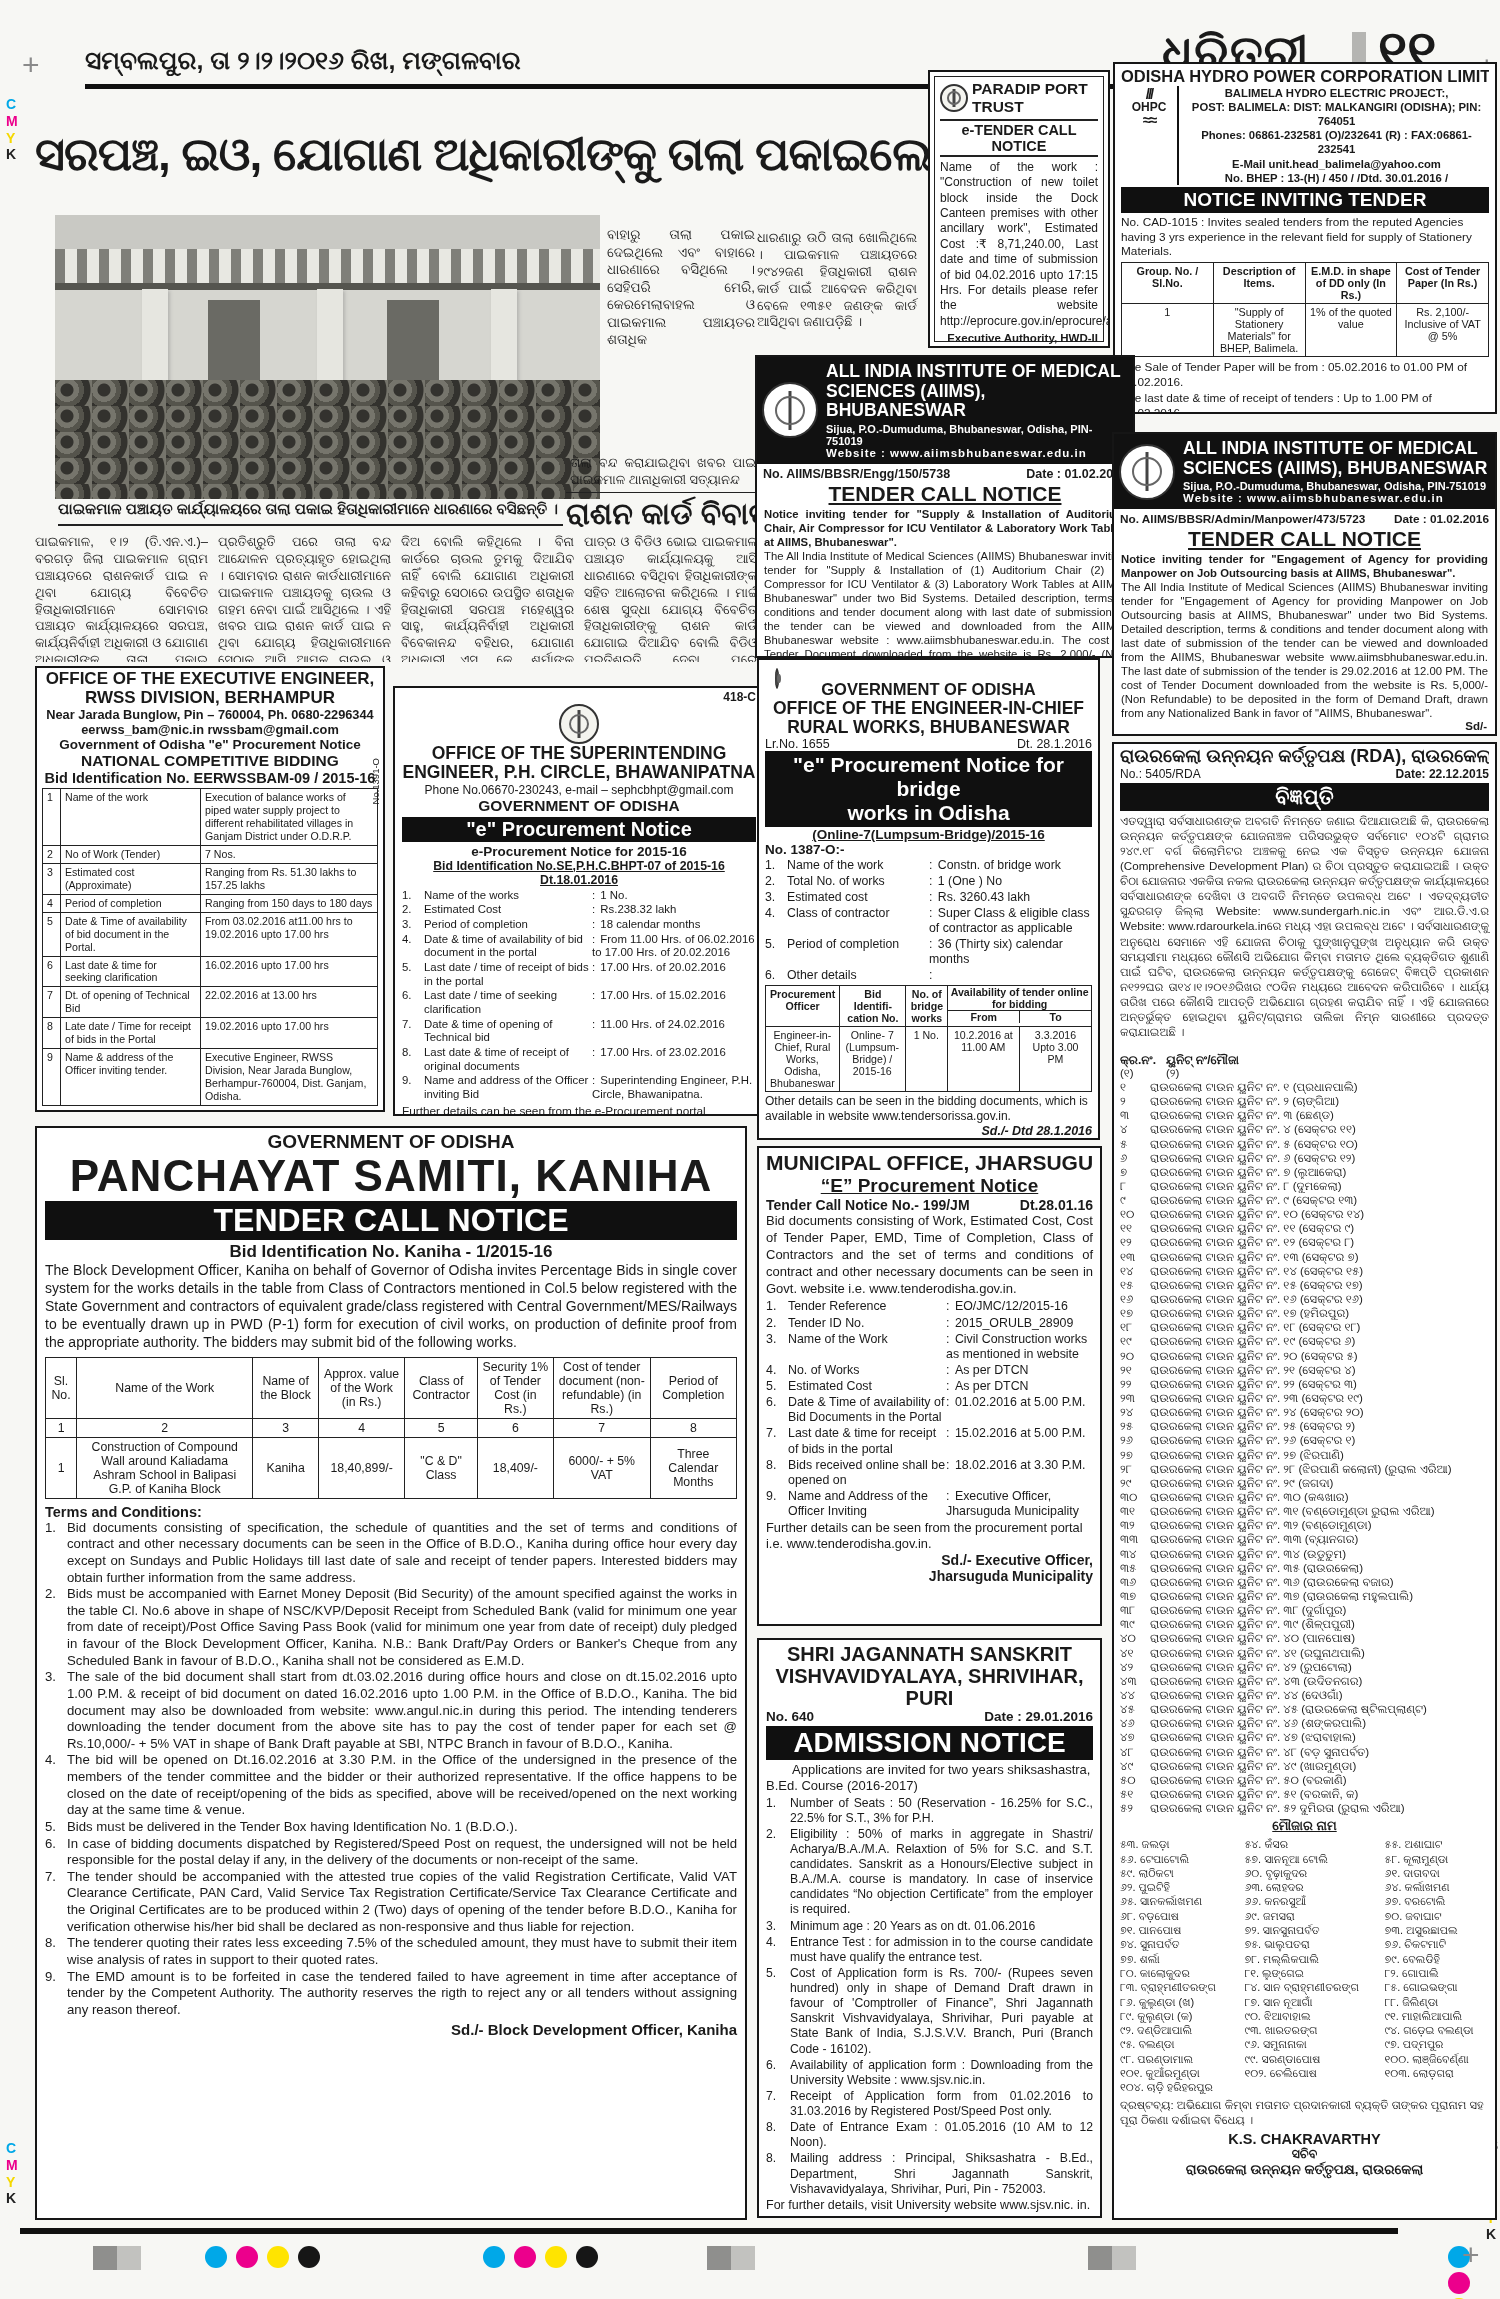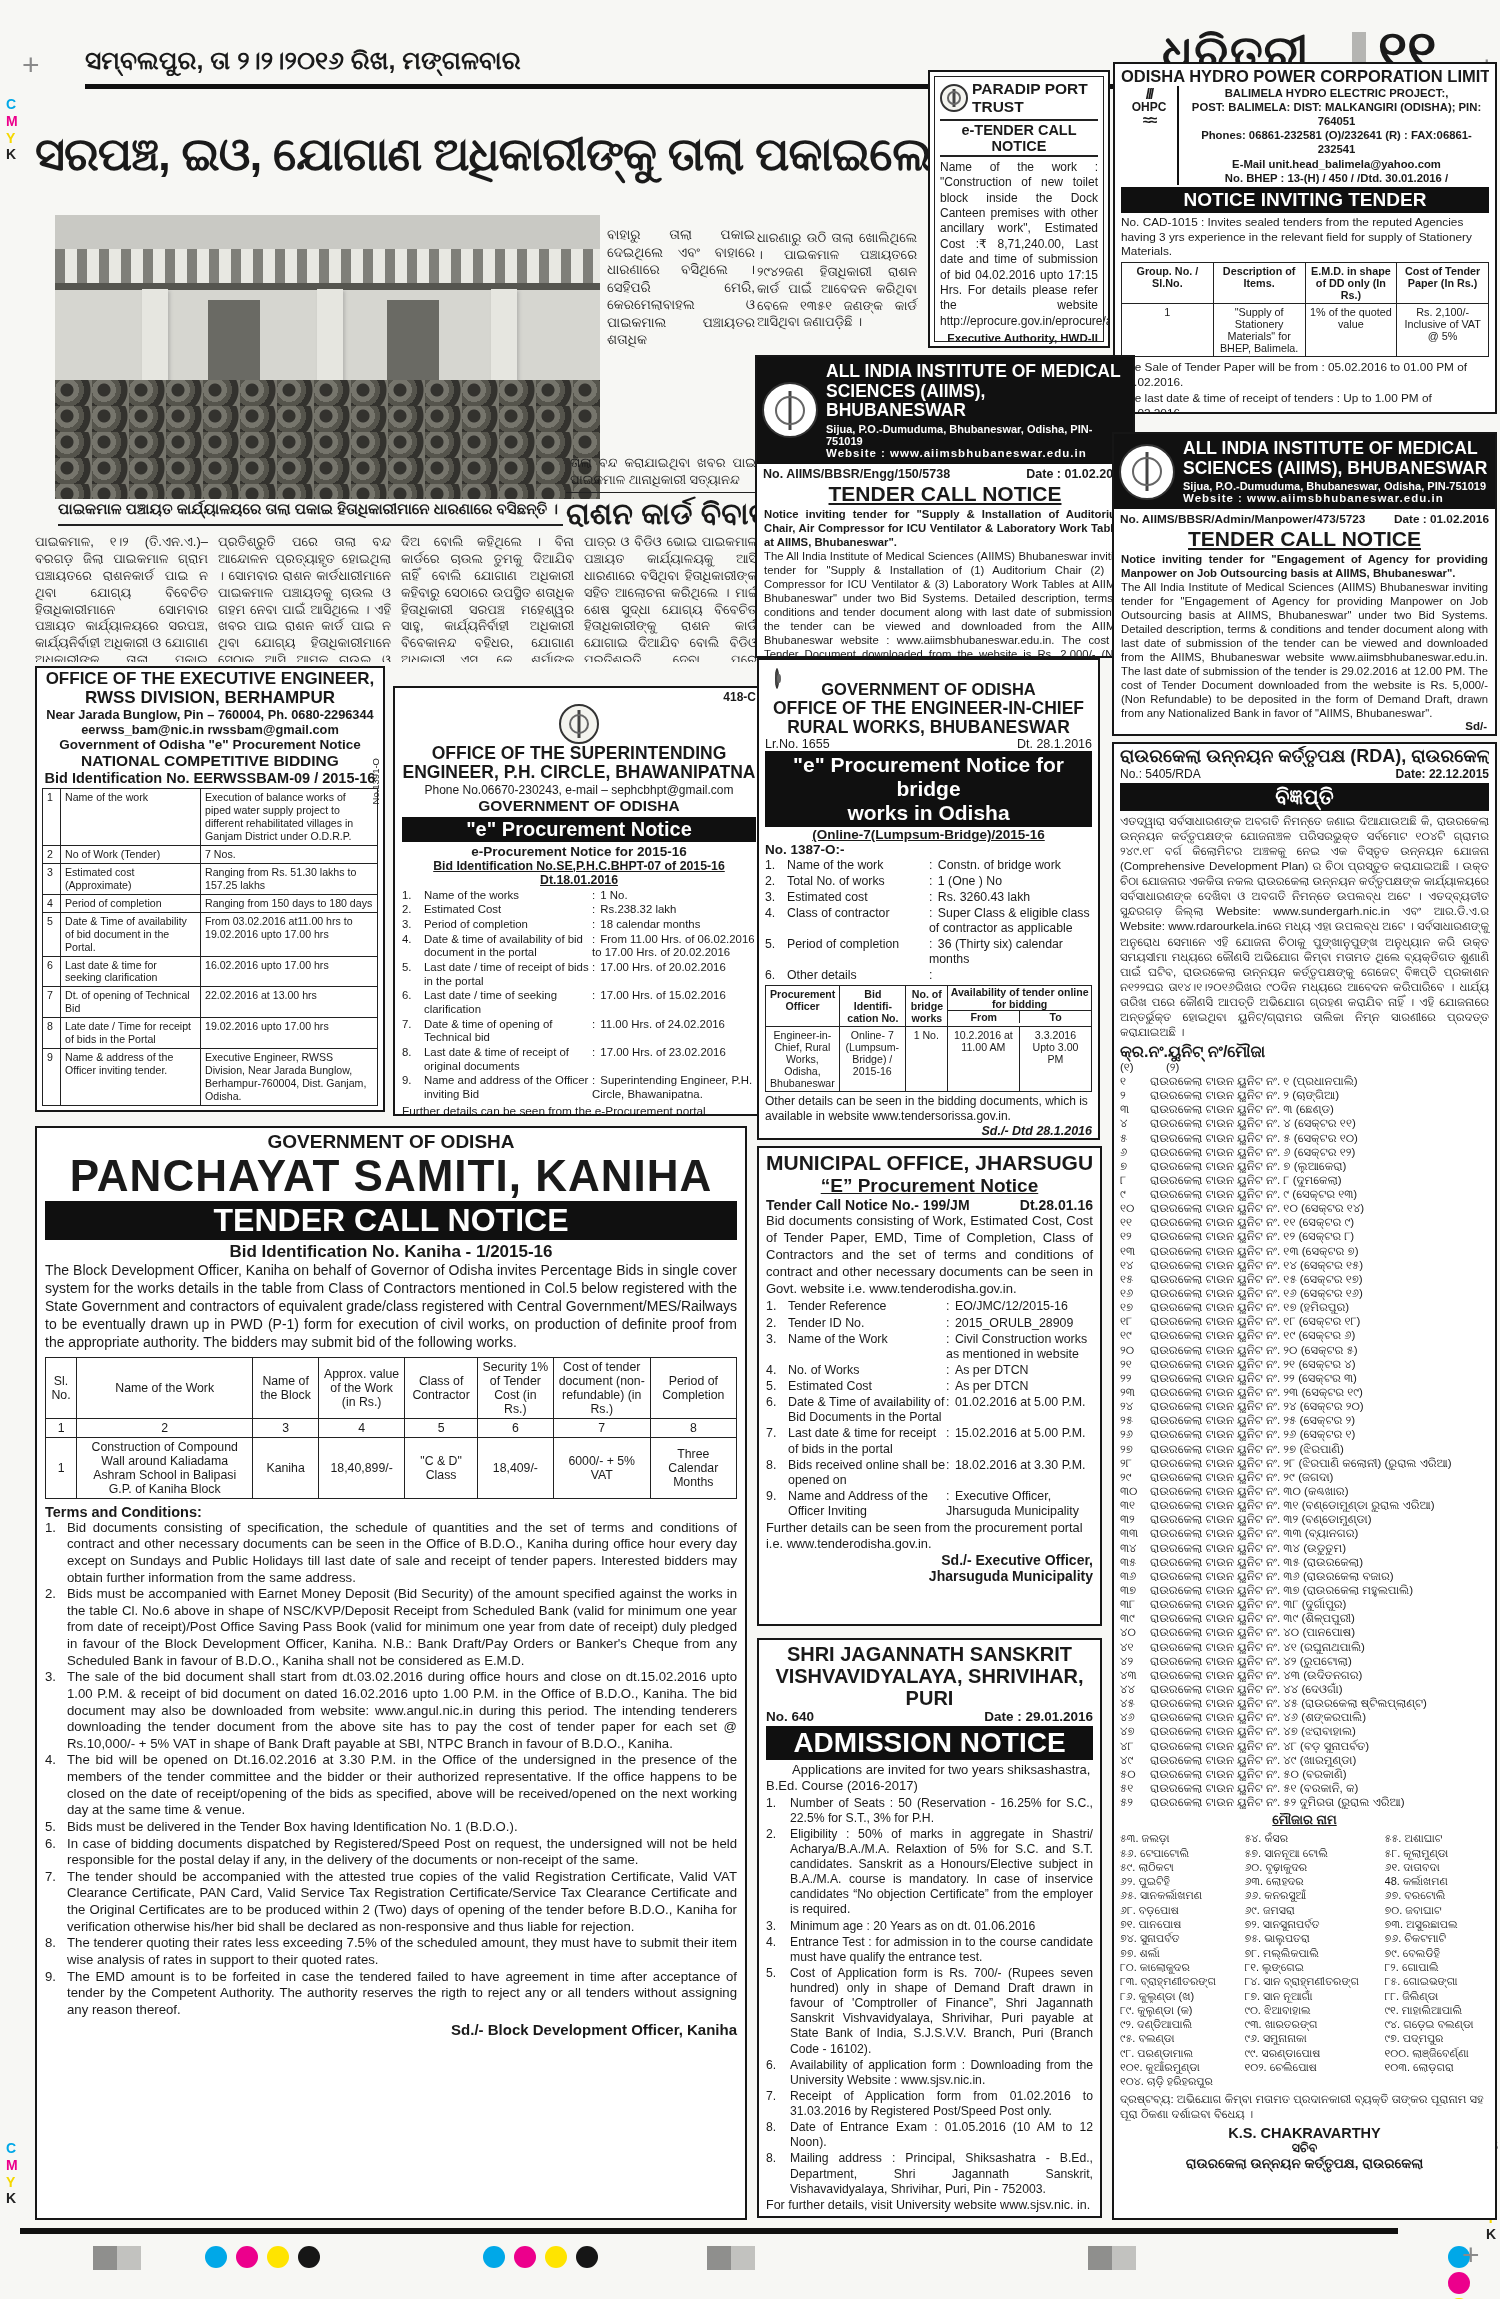--- a/index.html
+++ b/index.html
@@ -444,21 +444,21 @@
 </div>
 
 <div class="notice" style="left:1112px;top:742px;width:385px;height:1478px;padding:2px 6px">
   <div class="b c nw" style="font-size:18px">ରାଉରକେଲା ଉନ୍ନୟନ କର୍ତ୍ତୃପକ୍ଷ (RDA), ରାଉରକେଲା</div>
   <div style="display:flex;justify-content:space-between;font-size:12px">
       <span>No.: 5405/RDA</span>
       <span class="b">Date: 22.12.2015</span>
     </div>
   <div class="banner" style="font-size:21px;padding:2px 0;margin:2px 0">ବିଜ୍ଞପ୍ତି</div>
   <div class="j" style="font-size:11.6px;line-height:1.3">ଏତଦ୍ୱାରା ସର୍ବସାଧାରଣଙ୍କ ଅବଗତି ନିମନ୍ତେ ଜଣାଇ ଦିଆଯାଉଅଛି କି, ରାଉରକେଲା ଉନ୍ନୟନ କର୍ତ୍ତୃପକ୍ଷଙ୍କ ଯୋଜନାଞ୍ଚଳ ପରିସରଭୁକ୍ତ ସର୍ବମୋଟ ୧୦୪ଟି ଗ୍ରାମର ୨୪୯.୧୮ ବର୍ଗ କିଲୋମିଟର ଅଞ୍ଚଳକୁ ନେଇ ଏକ ବିସ୍ତୃତ ଉନ୍ନୟନ ଯୋଜନା (Comprehensive Development Plan) ର ଚିଠା ପ୍ରସ୍ତୁତ କରାଯାଇଅଛି । ଉକ୍ତ ଚିଠା ଯୋଜନାର ଏକକିତା ନକଲ ରାଉରକେଲା ଉନ୍ନୟନ କର୍ତ୍ତୃପକ୍ଷଙ୍କ କାର୍ଯ୍ୟାଳୟରେ ସର୍ବସାଧାରଣଙ୍କ ଦେଖିବା ଓ ଅବଗତି ନିମନ୍ତେ ଉପଲବ୍ଧ ଅଟେ । ଏତଦ୍‌ବ୍ୟତୀତ ସୁନ୍ଦରଗଡ଼ ଜିଲ୍ଲା Website: www.sundergarh.nic.in ଏବଂ ଆର.ଡି.ଏ.ର Website: www.rdarourkela.inରେ ମଧ୍ୟ ଏହା ଉପଲବ୍ଧ ଅଟେ । ସର୍ବସାଧାରଣଙ୍କୁ ଅନୁରୋଧ ସେମାନେ ଏହି ଯୋଜନା ଚିଠାକୁ ପୁଙ୍ଖାନୁପୁଙ୍ଖ ଅନୁଧ୍ୟାନ କରି ଉକ୍ତ ସମୟସୀମା ମଧ୍ୟରେ କୌଣସି ଅଭିଯୋଗ କିମ୍ବା ମତାମତ ଥିଲେ ବ୍ୟକ୍ତିଗତ ଶୁଣାଣି ପାଇଁ ଘଟିବ, ରାଉରକେଲା ଉନ୍ନୟନ କର୍ତ୍ତୃପକ୍ଷଙ୍କୁ ଗେଜେଟ୍ ବିଜ୍ଞପ୍ତି ପ୍ରକାଶନ ନ୧୨୨ଘର ତା୧୪।୧।୨୦୧୬ରିଖର ୯୦ଦିନ ମଧ୍ୟରେ ଆବେଦନ କରିପାରିବେ । ଧାର୍ଯ୍ୟ ତାରିଖ ପରେ କୌଣସି ଆପତ୍ତି ଅଭିଯୋଗ ଗ୍ରହଣ କରାଯିବ ନାହିଁ । ଏହି ଯୋଜନାରେ ଅନ୍ତର୍ଭୁକ୍ତ ହୋଇଥିବା ୟୁନିଟ୍/ଗ୍ରାମର ତାଲିକା ନିମ୍ନ ସାରଣୀରେ ପ୍ରଦତ୍ତ କରାଯାଇଅଛି ।</div>
-  <div class="b" style="display:flex;font-size:16px;margin-top:4px">
+  <div class="b" style="display:flex;font-size:12px;margin-top:14px">
     <span style="flex:0 0 46px">କ୍ର.ନଂ.</span>
     <span>ୟୁନିଟ୍ ନଂ/ମୌଜା</span>
   </div>
   <div style="display:flex;font-size:11.5px">
     <span style="flex:0 0 46px">(୧)</span>
     <span>(୨)</span>
   </div>
   <div>
 
       <div class="u-row">
@@ -728,21 +728,21 @@
       <li>୫୪. କଁସର</li>
       <li>୫୫. ଅଶାଘାଟ</li>
       <li>୫୬. ଟେପାଟୋଲି</li>
       <li>୫୭. ସାନନୂଆ ଟୋଲି</li>
       <li>୫୮. କୂଲାମୁଣ୍ଡା</li>
       <li>୫୯. ଲାଠିକଟା</li>
       <li>୬୦. ବୃଢ଼ାକୁଦର</li>
       <li>୬୧. ଦାତାବଦା</li>
       <li>୬୨. ପୁଇଟିହି</li>
       <li>୬୩. ଲୋହଦର</li>
-      <li>48. କର୍ଲାଖମଣ</li>
+      <li>୬୪. କର୍ଲାଖମଣ</li>
       <li>୬୫. ସାନକର୍ଲାଖମଣ</li>
       <li>୬୬. କନରସୁଆଁ</li>
       <li>୬୭. ବରଟୋଲି</li>
       <li>୬୮. ବଡ଼ପୋଷ</li>
       <li>୬୯. ଜମସରା</li>
       <li>୭୦. ଜବାଘାଟ</li>
       <li>୭୧. ପାନପୋଷ</li>
       <li>୭୨. ସାନସୁନାପର୍ବତ</li>
       <li>୭୩. ଅସୁରଛାପଲ</li>
       <li>୭୪. ସୁନାପର୍ବତ</li>

